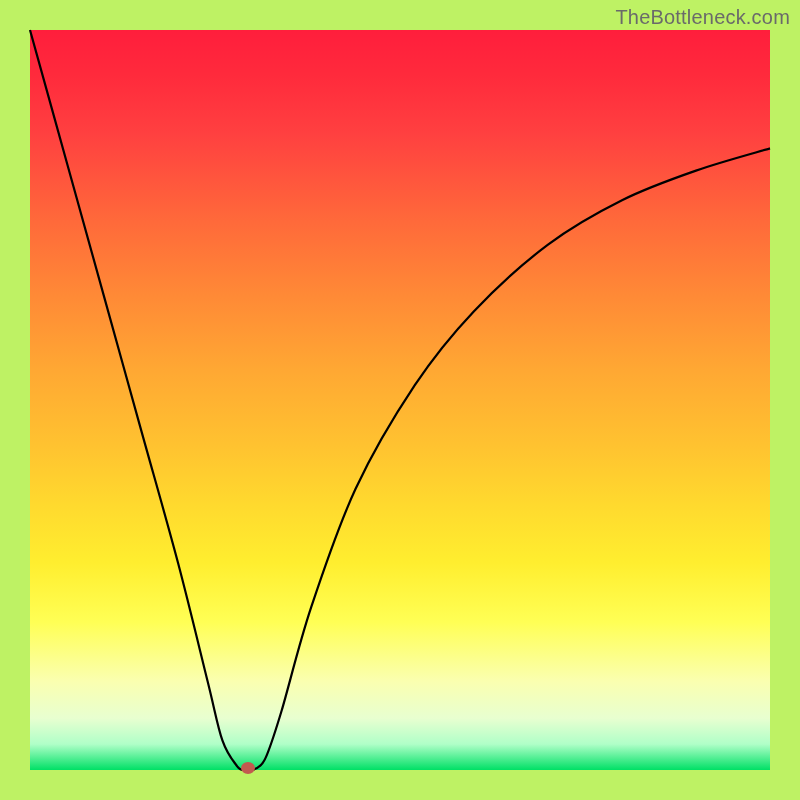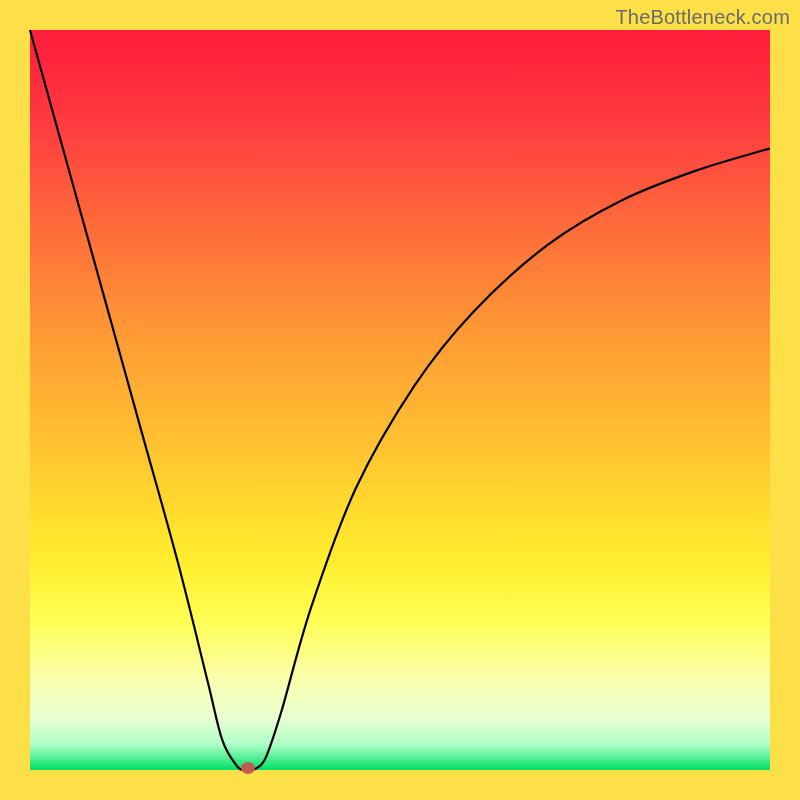--- a/index.html
+++ b/index.html
@@ -1,21 +1,21 @@
 <!DOCTYPE html>
 <html><head>
 <meta charset="utf-8">
 <style>
   * { margin: 0; padding: 0; box-sizing: border-box; }
   html, body { width: 800px; height: 800px; overflow: hidden; background: #000; }
   .wrapper {
     position: relative;
     width: 800px;
     height: 800px;
-    background: #fde047;
+    background: #bef264;
   }
   .plot-area {
     position: absolute;
     left: 30px;
     top: 30px;
     width: 740px;
     height: 740px;
     background: linear-gradient(to bottom,
       #ff1e3c 0%,
       #ff2a3c 6%,

